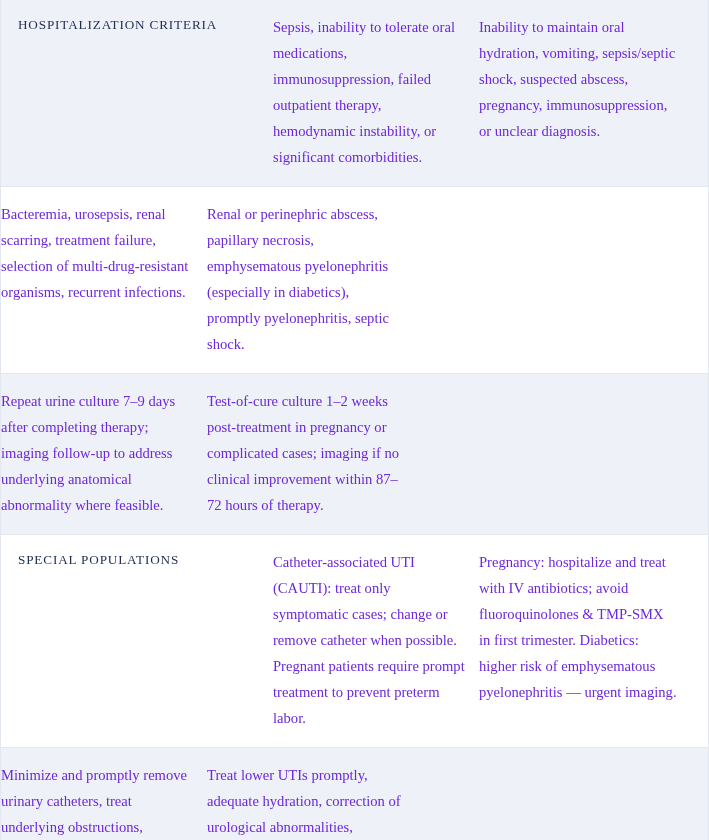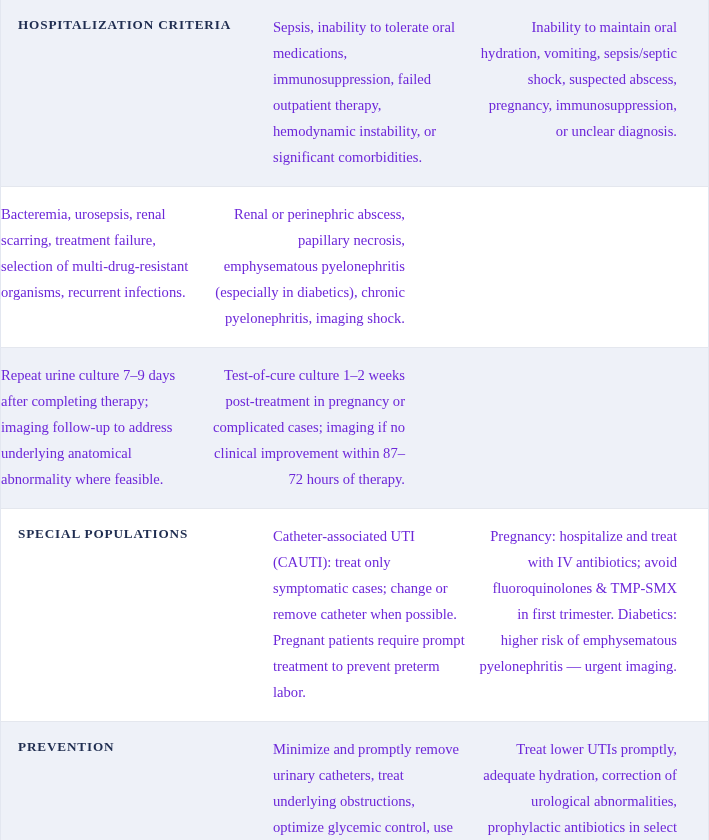--- a/index.html
+++ b/index.html
@@ -39,21 +39,21 @@
   .trow.plain {
     background: #ffffff;
   }
 
   .cell-label {
     box-sizing: border-box;
     width: 272px;
     flex: 0 0 272px;
     padding: 2px 14px 0 17px;
     font-family: "Liberation Serif", "DejaVu Serif", serif;
-    font-weight: bold;
+    font-weight: normal;
     font-size: 13.2px;
     line-height: 18px;
     letter-spacing: 0.85px;
     color: #1f2d50;
     text-transform: uppercase;
     white-space: nowrap;
   }
 
   .cell-body {
     box-sizing: border-box;
@@ -62,49 +62,47 @@
     padding-right: 12px;
     font-family: Liberation Serif, serif;
     font-size: 14.6px;
     line-height: 26px;
     color: #6d28d9;
   }
   .cell-body.col-c {
     width: 212px;
     flex: 0 0 212px;
     padding-right: 14px;
-    text-align: right;
   }
 </style>
 </head>
 <body>
 
 <div class="comparison-table">
 
   <div class="trow tinted">
     <div class="cell-label">Hospitalization Criteria</div>
     <div class="cell-body col-b">Sepsis, inability to tolerate oral medications, immunosuppression, failed outpatient therapy, hemodynamic instability, or significant comorbidities.</div>
     <div class="cell-body col-c">Inability to maintain oral hydration, vomiting, sepsis/septic shock, suspected abscess, pregnancy, immunosuppression, or unclear diagnosis.</div>
   </div>
 
   <div class="trow plain">
     <div class="cell-body col-b">Bacteremia, urosepsis, renal scarring, treatment failure, selection of multi-drug-resistant organisms, recurrent infections.</div>
-    <div class="cell-body col-c">Renal or perinephric abscess, papillary necrosis, emphysematous pyelonephritis (especially in diabetics), chronic pyelonephritis, imaging shock.</div>
+    <div class="cell-body col-c">Renal or perinephric abscess, papillary necrosis, emphysematous pyelonephritis (especially in diabetics), promptly pyelonephritis, septic shock.</div>
   </div>
 
   <div class="trow tinted">
     <div class="cell-body col-b">Repeat urine culture 7–9 days after completing therapy; imaging follow-up to address underlying anatomical abnormality where feasible.</div>
     <div class="cell-body col-c">Test-of-cure culture 1–2 weeks post-treatment in pregnancy or complicated cases; imaging if no clinical improvement within 87–72 hours of therapy.</div>
   </div>
 
   <div class="trow plain">
     <div class="cell-label">Special Populations</div>
     <div class="cell-body col-b">Catheter-associated UTI (CAUTI): treat only symptomatic cases; change or remove catheter when possible. Pregnant patients require prompt treatment to prevent preterm labor.</div>
     <div class="cell-body col-c">Pregnancy: hospitalize and treat with IV antibiotics; avoid fluoroquinolones &amp; TMP-SMX in first trimester. Diabetics: higher risk of emphysematous pyelonephritis — urgent imaging.</div>
   </div>
 
   <div class="trow tinted">
-    <div class="cell-label">Prevention</div>
     <div class="cell-body col-b">Minimize and promptly remove urinary catheters, treat underlying obstructions, optimize glycemic control, use catheter bundles in healthcare settings.</div>
     <div class="cell-body col-c">Treat lower UTIs promptly, adequate hydration, correction of urological abnormalities, prophylactic antibiotics in select recurrent cases.</div>
   </div>
 
 </div>
 
 </body></html>

